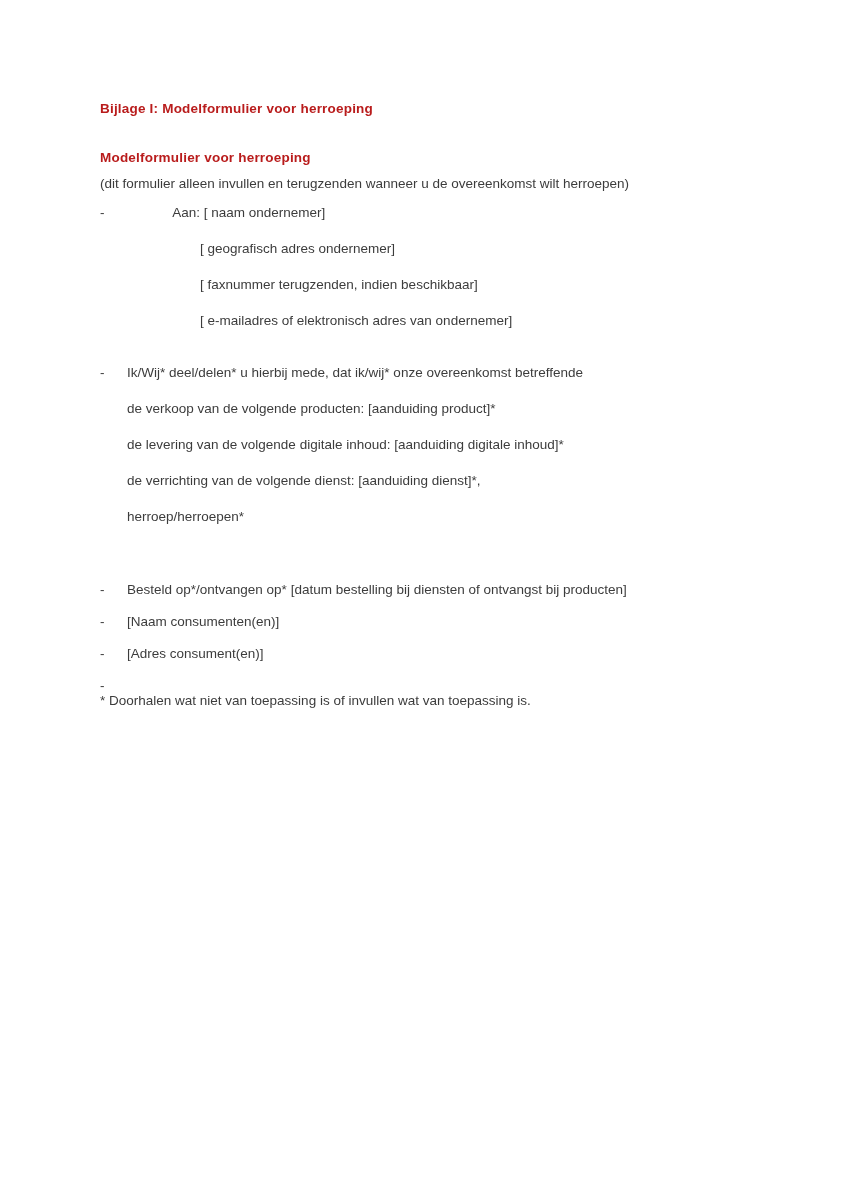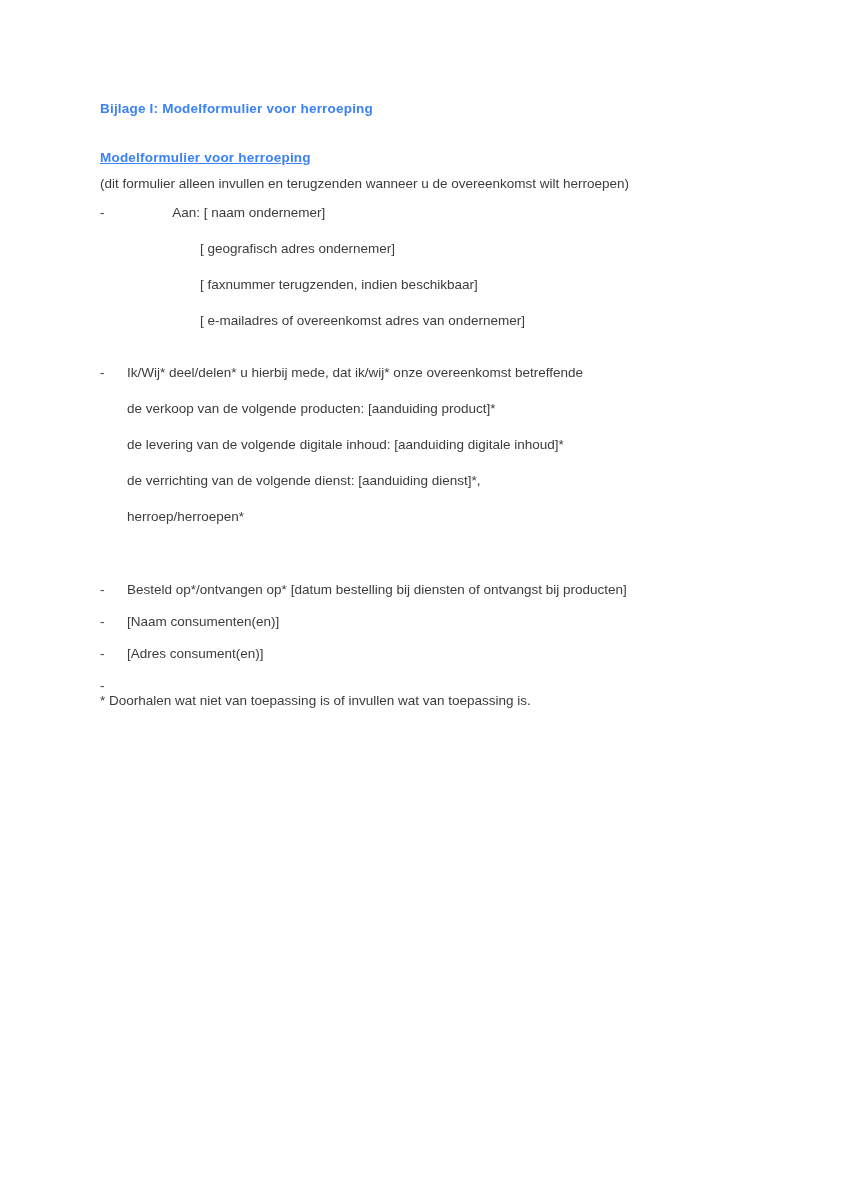--- a/index.html
+++ b/index.html
@@ -23,26 +23,26 @@
     width: 700px;
   }
 
   .line {
     line-height: 17px;
     white-space: nowrap;
   }
 
   .heading {
     font-weight: bold;
-    color: #3b82f6;
+    color: #b91c1c;
     letter-spacing: 0.2px;
   }
 
   .title    { margin-top: 100px; }
-  .subtitle { margin-top: 32px; text-decoration: underline; }
+  .subtitle { margin-top: 32px; }
   .intro    { margin-top: 9px; }
 
   
   .item { position: relative; padding-left: 27px; }
   .dash { position: absolute; left: 0; top: 0; }
 
   .aan        { margin-top: 12px; }
   .aan-label  { display: inline-block; width: 73px; text-align: right; }
   .aan-cont   { margin-top: 19px; margin-left: 100px; }
 
@@ -66,21 +66,21 @@
 
     <div class="line intro">(dit formulier alleen invullen en terugzenden wanneer u de overeenkomst wilt herroepen)</div>
 
     <div class="line item aan">
       <span class="dash">-</span>
       <span class="aan-label">Aan:</span>
       <span>[ naam ondernemer]</span>
     </div>
     <div class="line aan-cont">[ geografisch adres ondernemer]</div>
     <div class="line aan-cont">[ faxnummer terugzenden, indien beschikbaar]</div>
-    <div class="line aan-cont">[ e-mailadres of overeenkomst adres van ondernemer]</div>
+    <div class="line aan-cont">[ e-mailadres of elektronisch adres van ondernemer]</div>
 
     <div class="line item decl">
       <span class="dash">-</span>
       <span>Ik/Wij* deel/delen* u hierbij mede, dat ik/wij* onze overeenkomst betreffende</span>
     </div>
     <div class="line decl-cont">de verkoop van de volgende producten: [aanduiding product]*</div>
     <div class="line decl-cont">de levering van de volgende digitale inhoud: [aanduiding digitale inhoud]*</div>
     <div class="line decl-cont">de verrichting van de volgende dienst: [aanduiding dienst]*,</div>
     <div class="line decl-cont">herroep/herroepen*</div>
 

